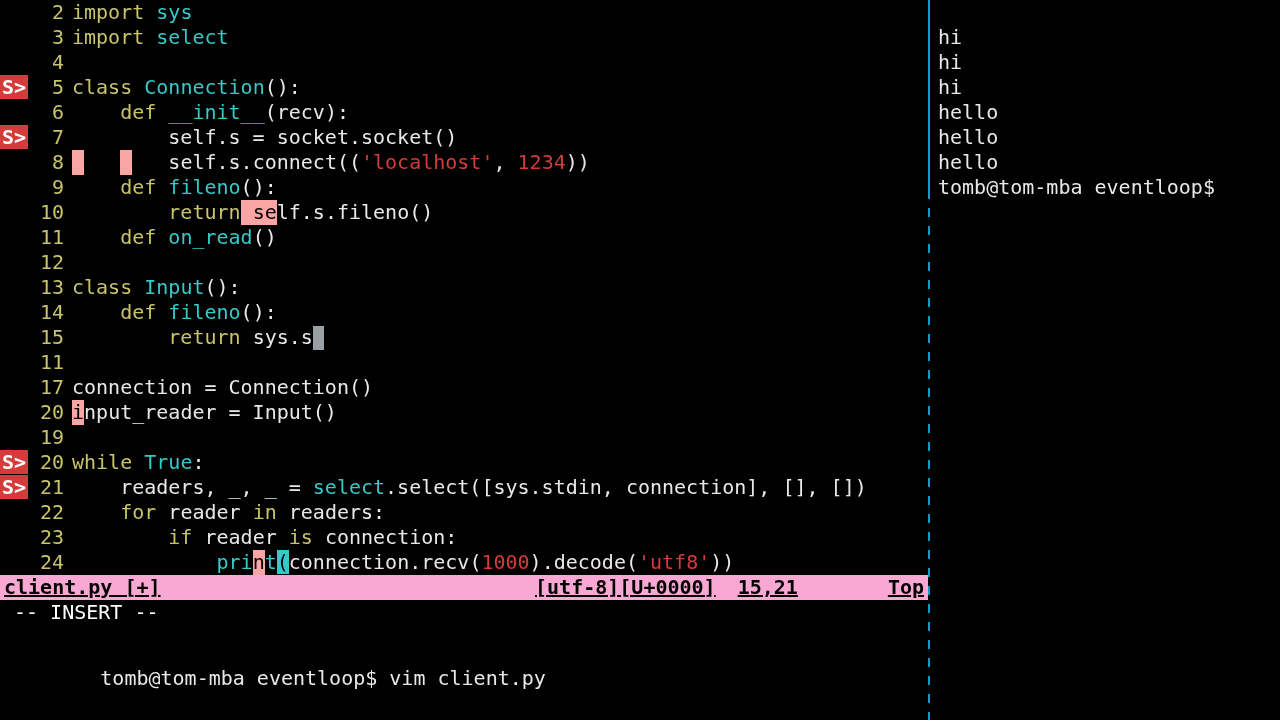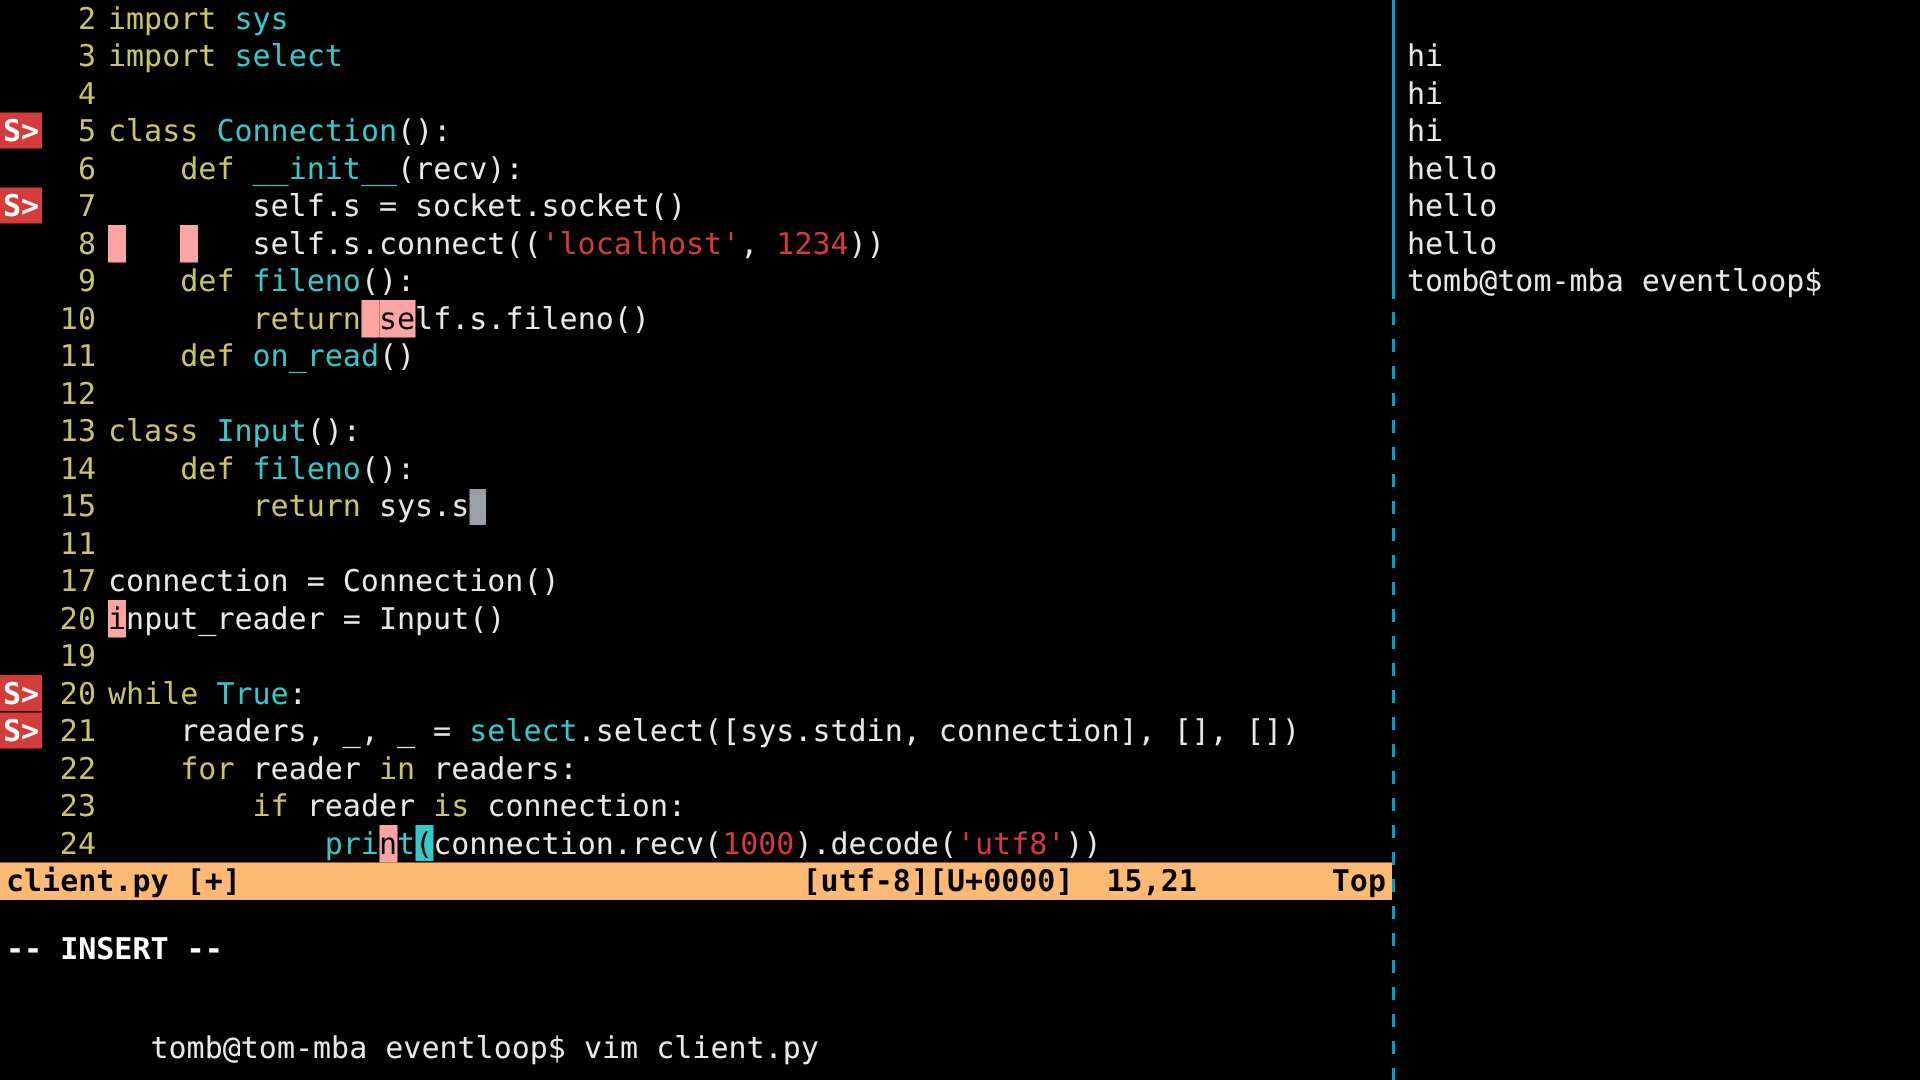--- a/index.html
+++ b/index.html
@@ -64,39 +64,39 @@
   .hlparen { background:#35c9c9; color:#000; }
   .cursor {
     display: inline-block;
     width: 11px; height: 24px;
     background: #9aa0a6;
     vertical-align: bottom;
   }
 
   
   .statusbar {
-    background: #fdba74;
+    background: #f9a8d4;
     color: #000;
     display: flex;
     font-weight: bold;
     height: 25px;
     padding: 0 4px;
+    text-decoration: underline;
   }
   .statusbar .sb-file  { flex: 0 0 auto; }
   .statusbar .sb-gap   { flex: 1 1 auto; }
   .statusbar .sb-enc   { flex: 0 0 auto; margin-right: 22px; margin-left: 13px; }
   .statusbar .sb-pos   { flex: 0 0 auto; margin-right: 90px; }
   .statusbar .sb-scroll{ flex: 0 0 auto; }
 
   .modeline {
     color: #fff;
-    font-weight: bold;
+    font-weight: normal;
     height: 25px;
-    padding-left: 4px;
-    margin-top: 20px;
+    padding-left: 14px;
   }
 
   
   .divider {
     height: 3px;
     background: #00a0c8;
     margin-top: 12px;
   }
   .bottom-shell {
     padding: 4px 4px 0 4px;

